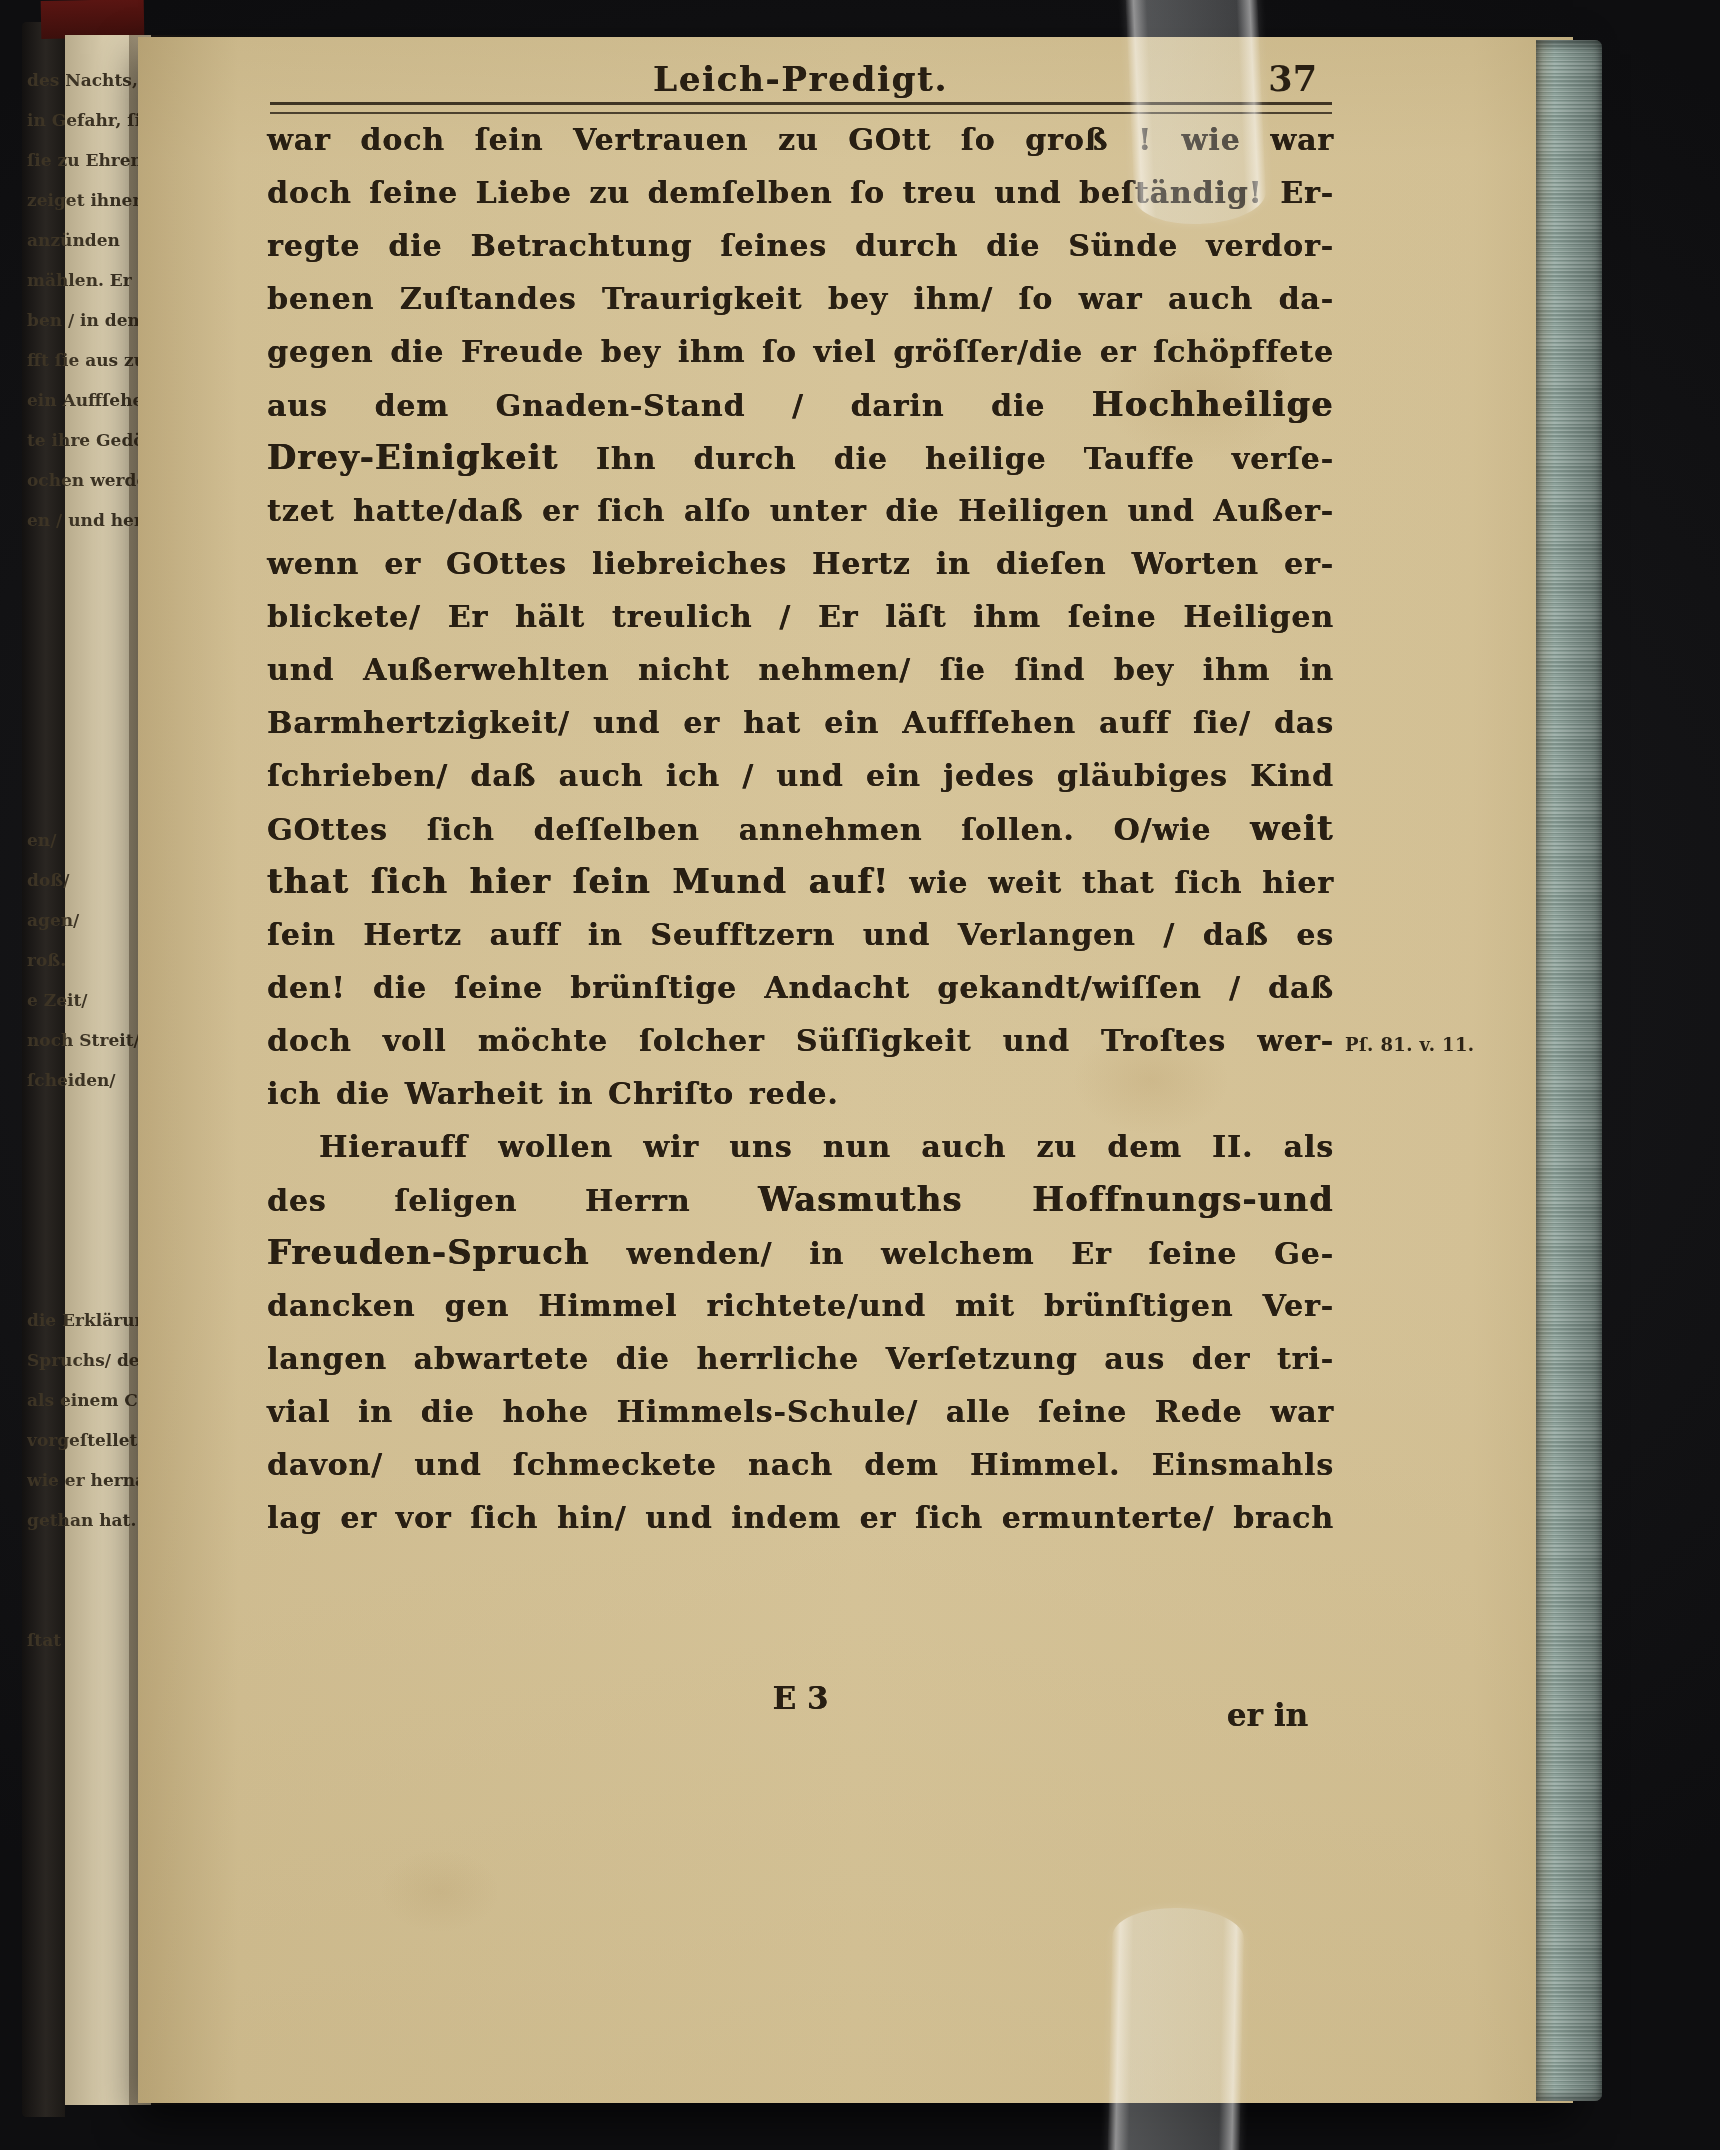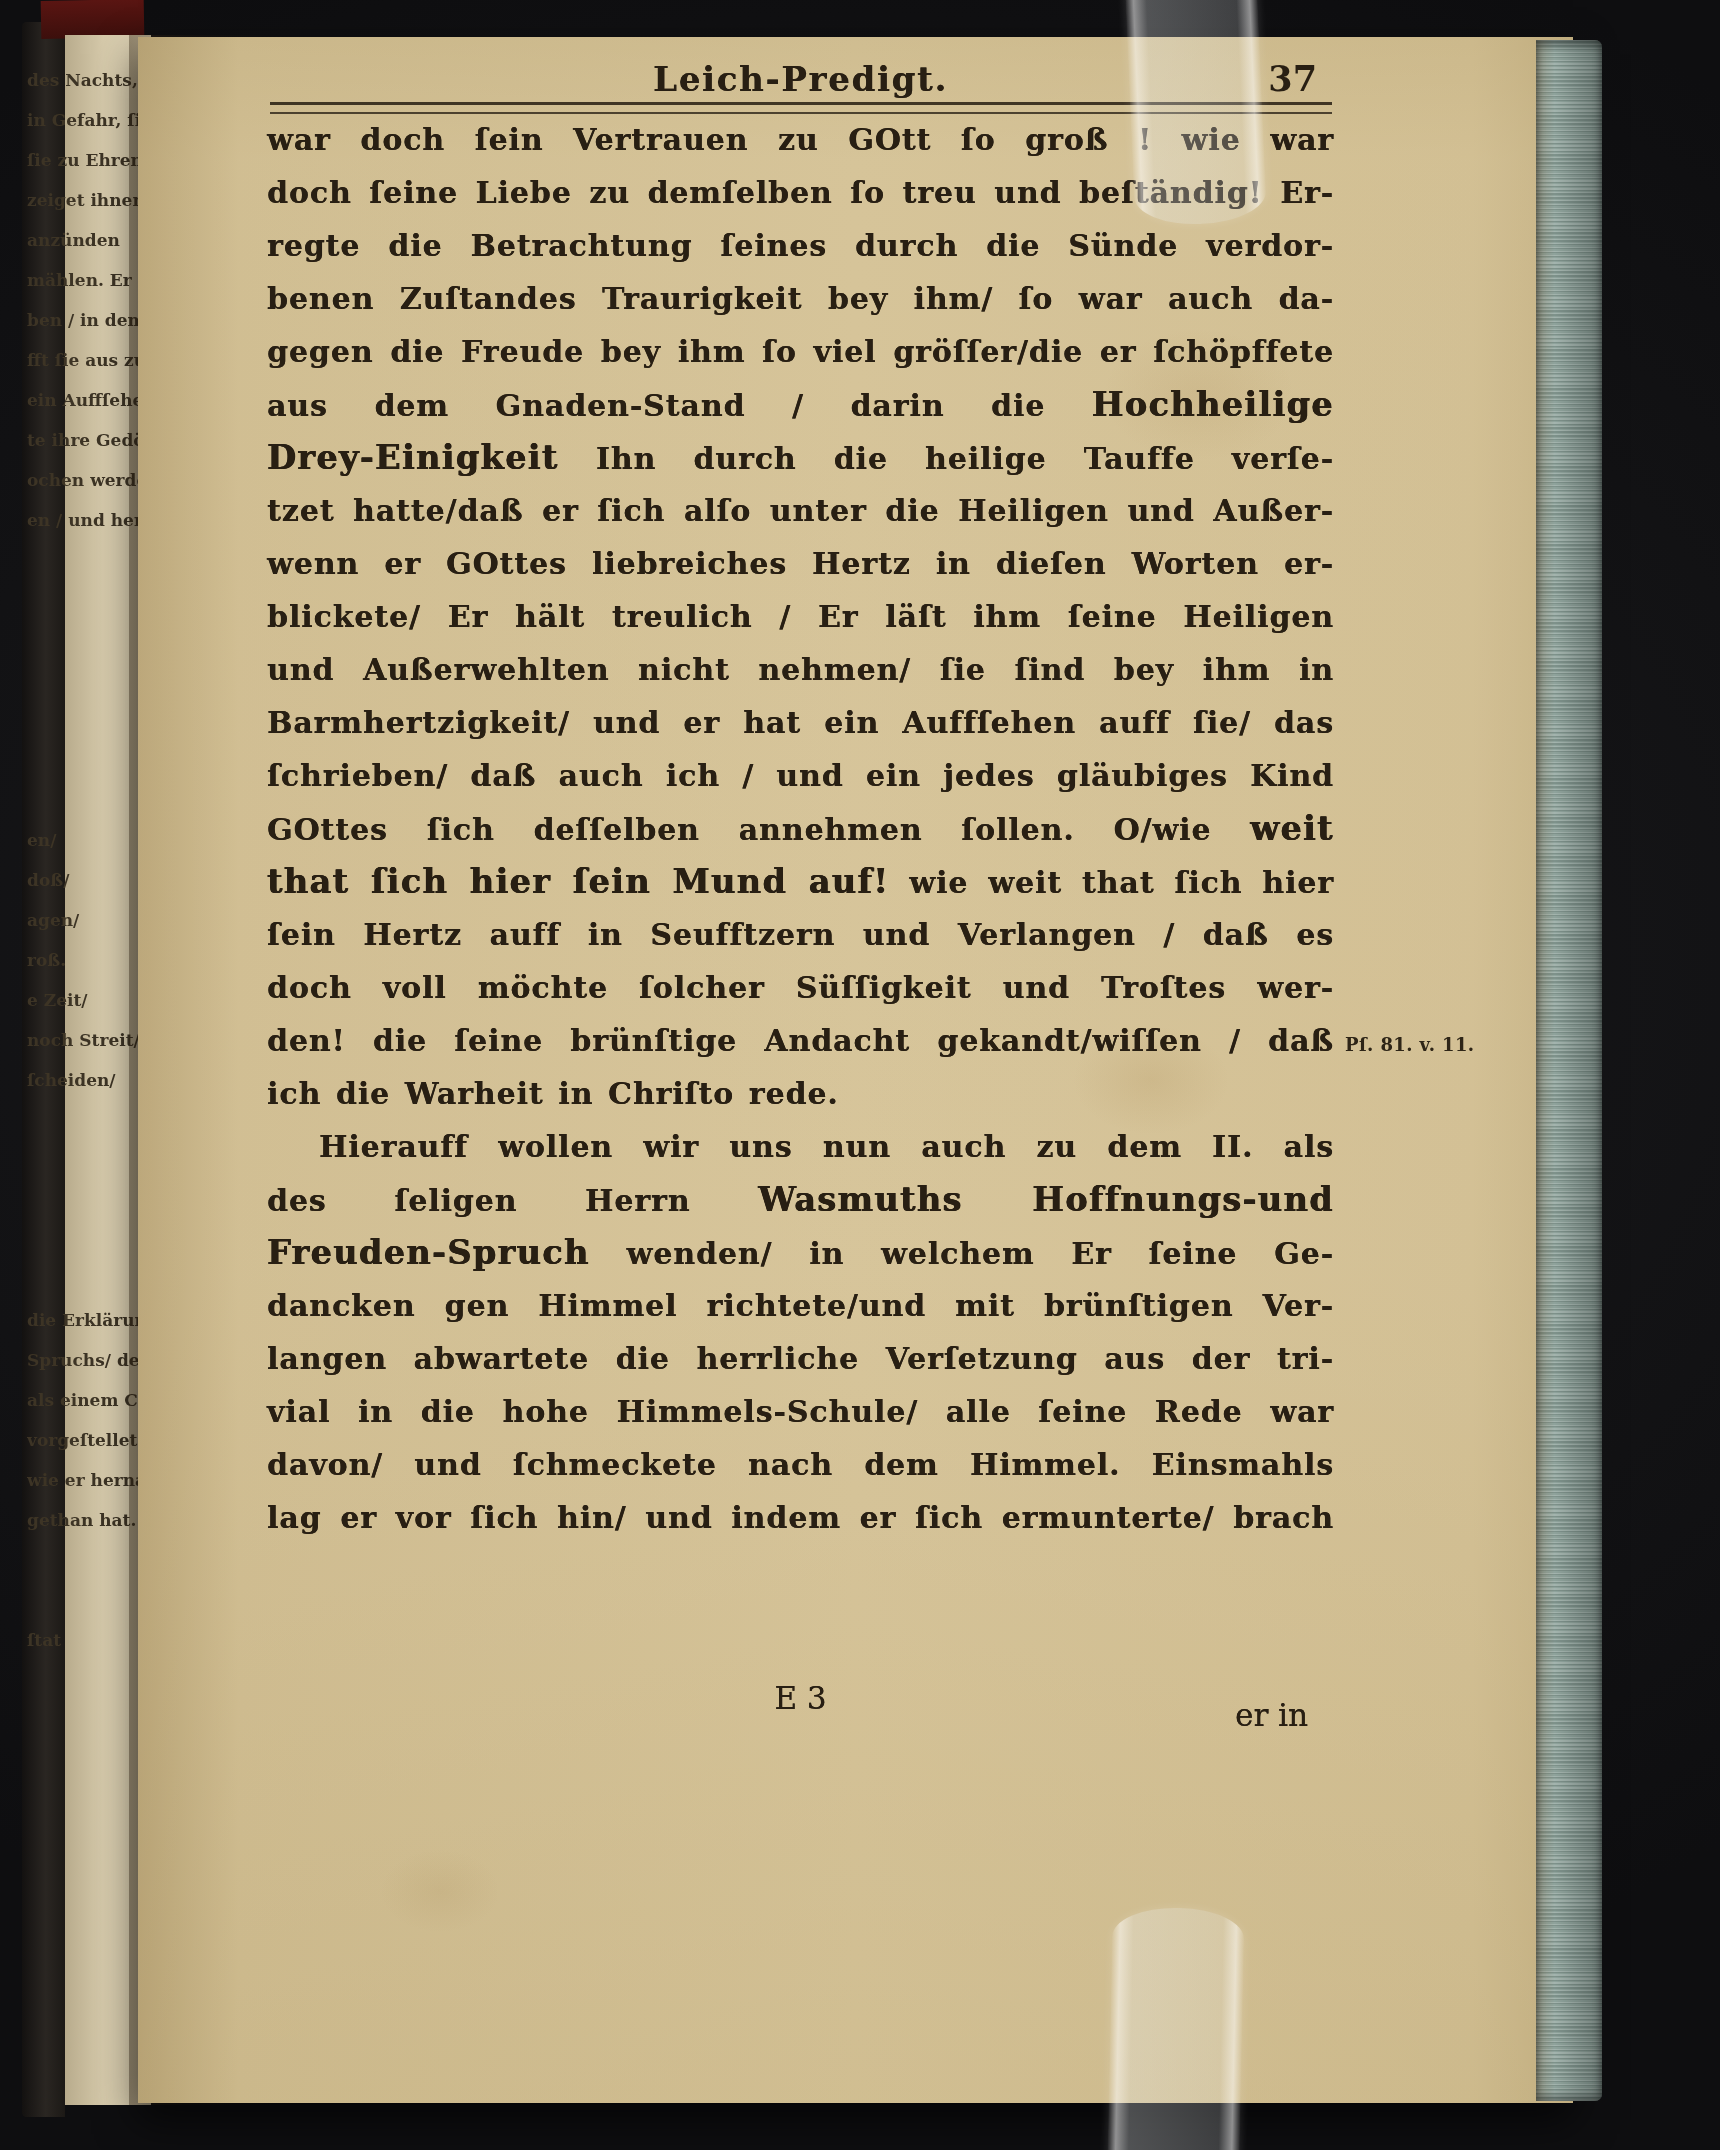--- a/index.html
+++ b/index.html
@@ -81,21 +81,21 @@
   .line.nojust { text-align-last:left; }
   .line.indent { padding-left:52px; }
   .emph { font-size:1.12em; letter-spacing:1.3px; text-shadow:0.4px 0 0 currentColor, -0.3px 0 0 currentColor; }
 
   .margin-note {
     position:absolute; left:1207px; top:997px; width:181px;
     font-size:18px; font-weight:bold; letter-spacing:0.4px; color:#2e2517;
   }
   .footer {
     position:absolute; left:129px; top:1643px; width:1067px; height:52px;
-    font-size:31px; font-weight:normal; text-shadow:0.2px 0 0 currentColor;
+    font-size:31px; font-weight:bold; text-shadow:0.2px 0 0 currentColor;
   }
   .sig { position:absolute; left:0; right:0; text-align:center; }
   .catch { position:absolute; right:26px;margin-top:17px; }
 
   
   .fore-edge {
     position:absolute; left:1536px; top:40px; width:66px; height:2061px;
     background:
       linear-gradient(to right, rgba(120,90,50,.30), rgba(0,0,0,0) 28%, rgba(0,0,0,.30) 100%),
       repeating-linear-gradient(to bottom, #a3b4ae 0 1.3px, #7e928b 1.3px 2.6px, #8fa39c 2.6px 3.9px);
@@ -192,22 +192,22 @@
         <div class="line"><span class="emph">Drey-Einigkeit</span><span> Ihn durch die heilige Tauffe verſe-</span></div>
         <div class="line"><span>tzet hatte/daß er ſich alſo unter die Heiligen und Außer-</span></div>
         <div class="line"><span>wenn er GOttes liebreiches Hertz in dieſen Worten er-</span></div>
         <div class="line"><span>blickete/ Er hält treulich /  Er läſt ihm ſeine Heiligen</span></div>
         <div class="line"><span>und Außerwehlten nicht nehmen/ ſie ſind bey ihm in</span></div>
         <div class="line"><span>Barmhertzigkeit/ und er hat ein Auffſehen auff ſie/ das</span></div>
         <div class="line"><span>ſchrieben/ daß auch ich /  und ein jedes gläubiges Kind</span></div>
         <div class="line"><span>GOttes ſich deſſelben annehmen ſollen.  O/wie </span><span class="emph">weit</span></div>
         <div class="line"><span class="emph">that ſich hier ſein Mund auf!</span><span> wie weit that ſich hier</span></div>
         <div class="line"><span>ſein Hertz auff in Seufftzern und Verlangen / daß es</span></div>
+        <div class="line"><span>den! die ſeine brünſtige Andacht gekandt/wiſſen / daß</span></div>
         <div class="line"><span>doch voll möchte ſolcher Süſſigkeit und Troſtes wer-</span></div>
-        <div class="line"><span>den! die ſeine brünſtige Andacht gekandt/wiſſen / daß</span></div>
         <div class="line nojust"><span>ich die Warheit in Chriſto rede.</span></div>
         <div class="line indent"><span>Hierauff wollen wir uns nun auch zu dem II. als</span></div>
         <div class="line"><span>des ſeligen Herrn </span><span class="emph">Wasmuths Hoffnungs-und</span></div>
         <div class="line"><span class="emph">Freuden-Spruch</span><span> wenden/ in welchem Er ſeine Ge-</span></div>
         <div class="line"><span>dancken gen Himmel richtete/und mit brünſtigen Ver-</span></div>
         <div class="line"><span>langen abwartete die herrliche Verſetzung aus der tri-</span></div>
         <div class="line"><span>vial in die hohe Himmels-Schule/ alle ſeine Rede war</span></div>
         <div class="line"><span>davon/ und ſchmeckete nach dem Himmel.  Einsmahls</span></div>
         <div class="line"><span>lag er vor ſich hin/ und indem er ſich ermunterte/ brach</span></div>
       </div>

